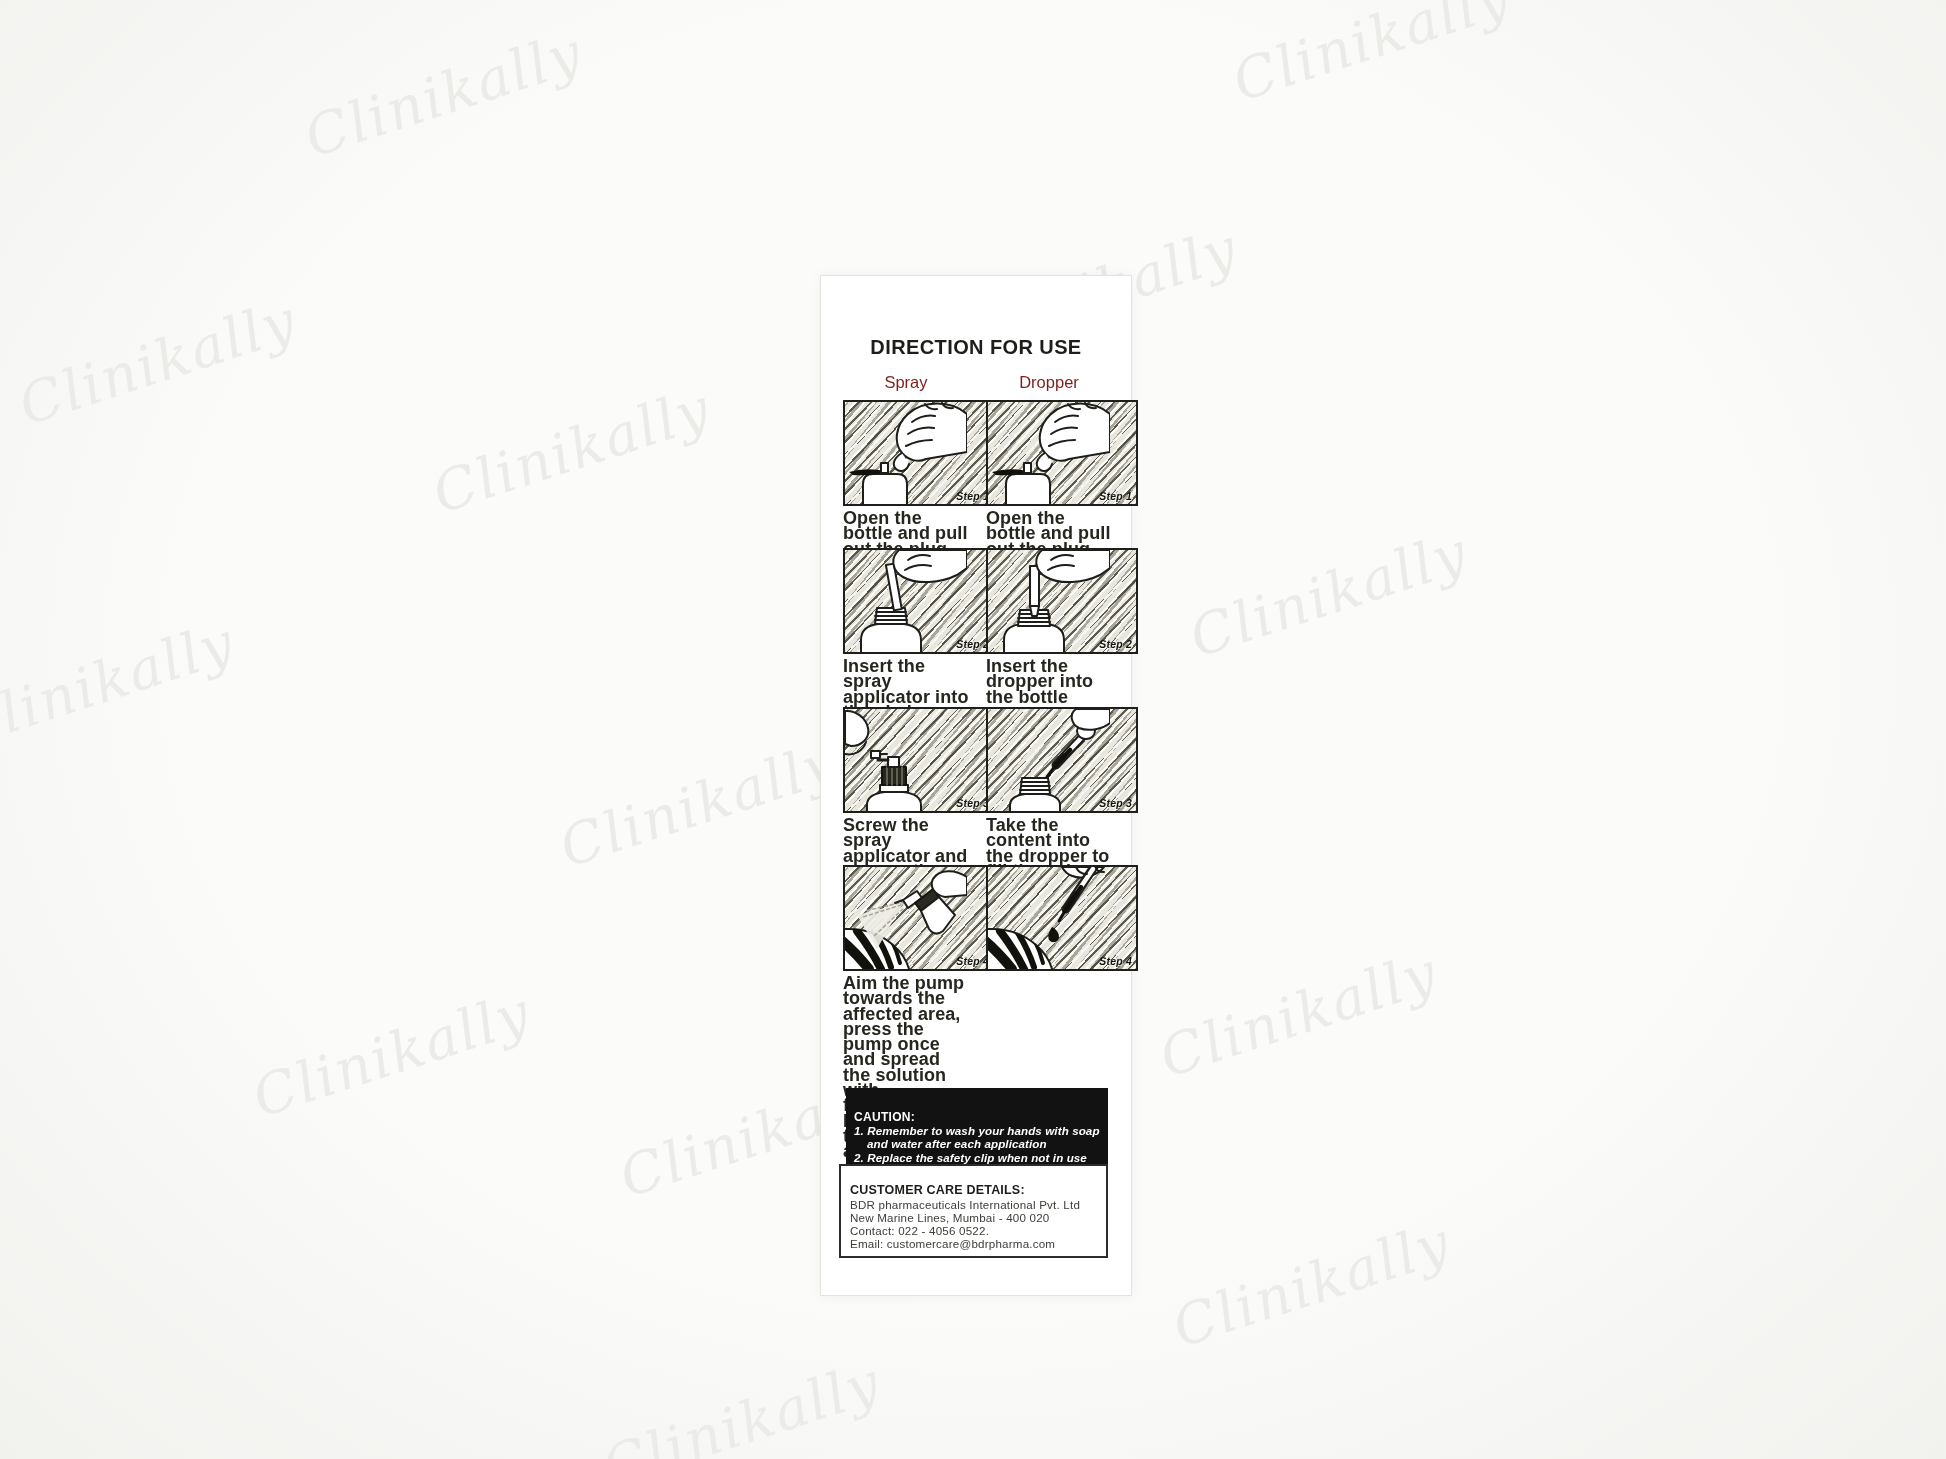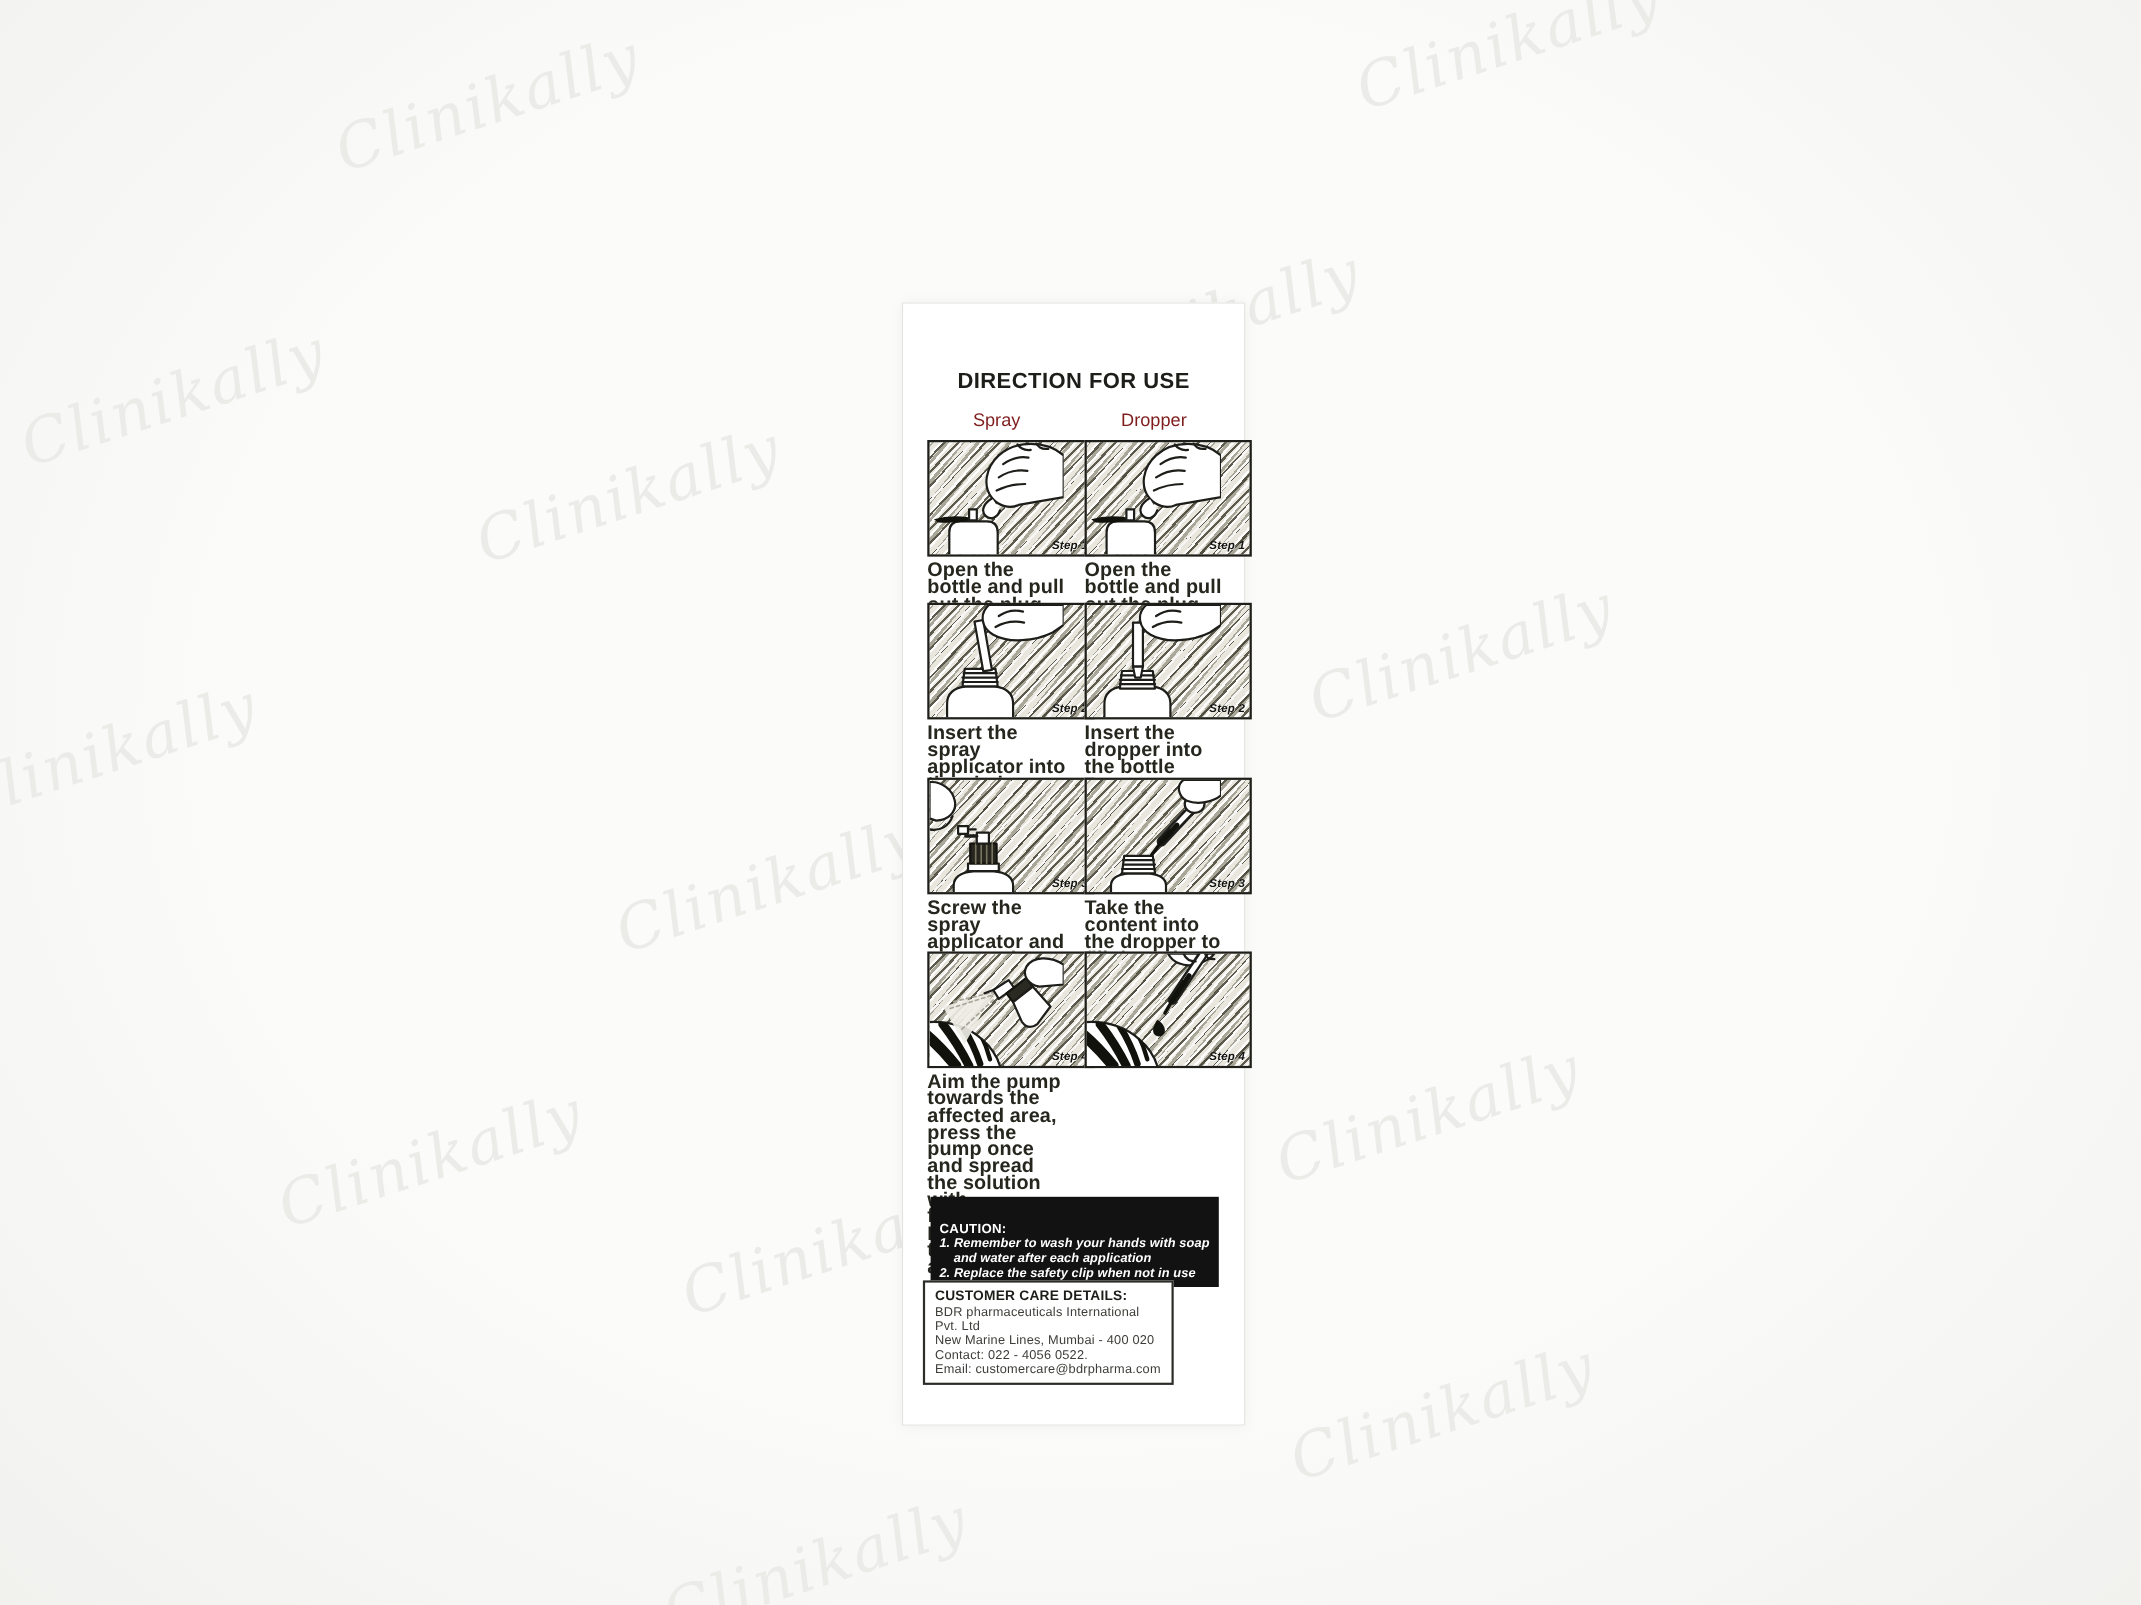--- a/index.html
+++ b/index.html
@@ -87,24 +87,24 @@
     background:#121212; color:#ffffff;
     padding:22px 8px 6px 8px;
   }
   .caution-header { font-size:12px; font-weight:800; line-height:14px; letter-spacing:0.3px; }
   .caution-item {
     font-size:11.6px; font-weight:700; line-height:13.4px;
     padding-left:13px; text-indent:-13px; letter-spacing:0.1px;font-style:italic;
   }
   
   .customer-care {
-    position:absolute; top:888px; left:18px; width:228px;
+    position:absolute; top:888px; left:18px; width:269px;
     border:2px solid #2c2c28;
     background:#ffffff;
-    padding:5px 9px 6px 9px;
+    padding:17px 9px 6px 9px;
   }
   .cc-header { font-size:12.5px; font-weight:800; color:#1d1d1a; letter-spacing:0.2px; margin-bottom:1px; }
   .cc-line { font-size:11.6px; font-weight:400; color:#3c3c38; line-height:13px; letter-spacing:0.2px; }
 </style>
 </head>
 <body>
 
 <div class="stage">
 
   <span class="wm" style="left:300px; top:62px;">Clinikally</span>

